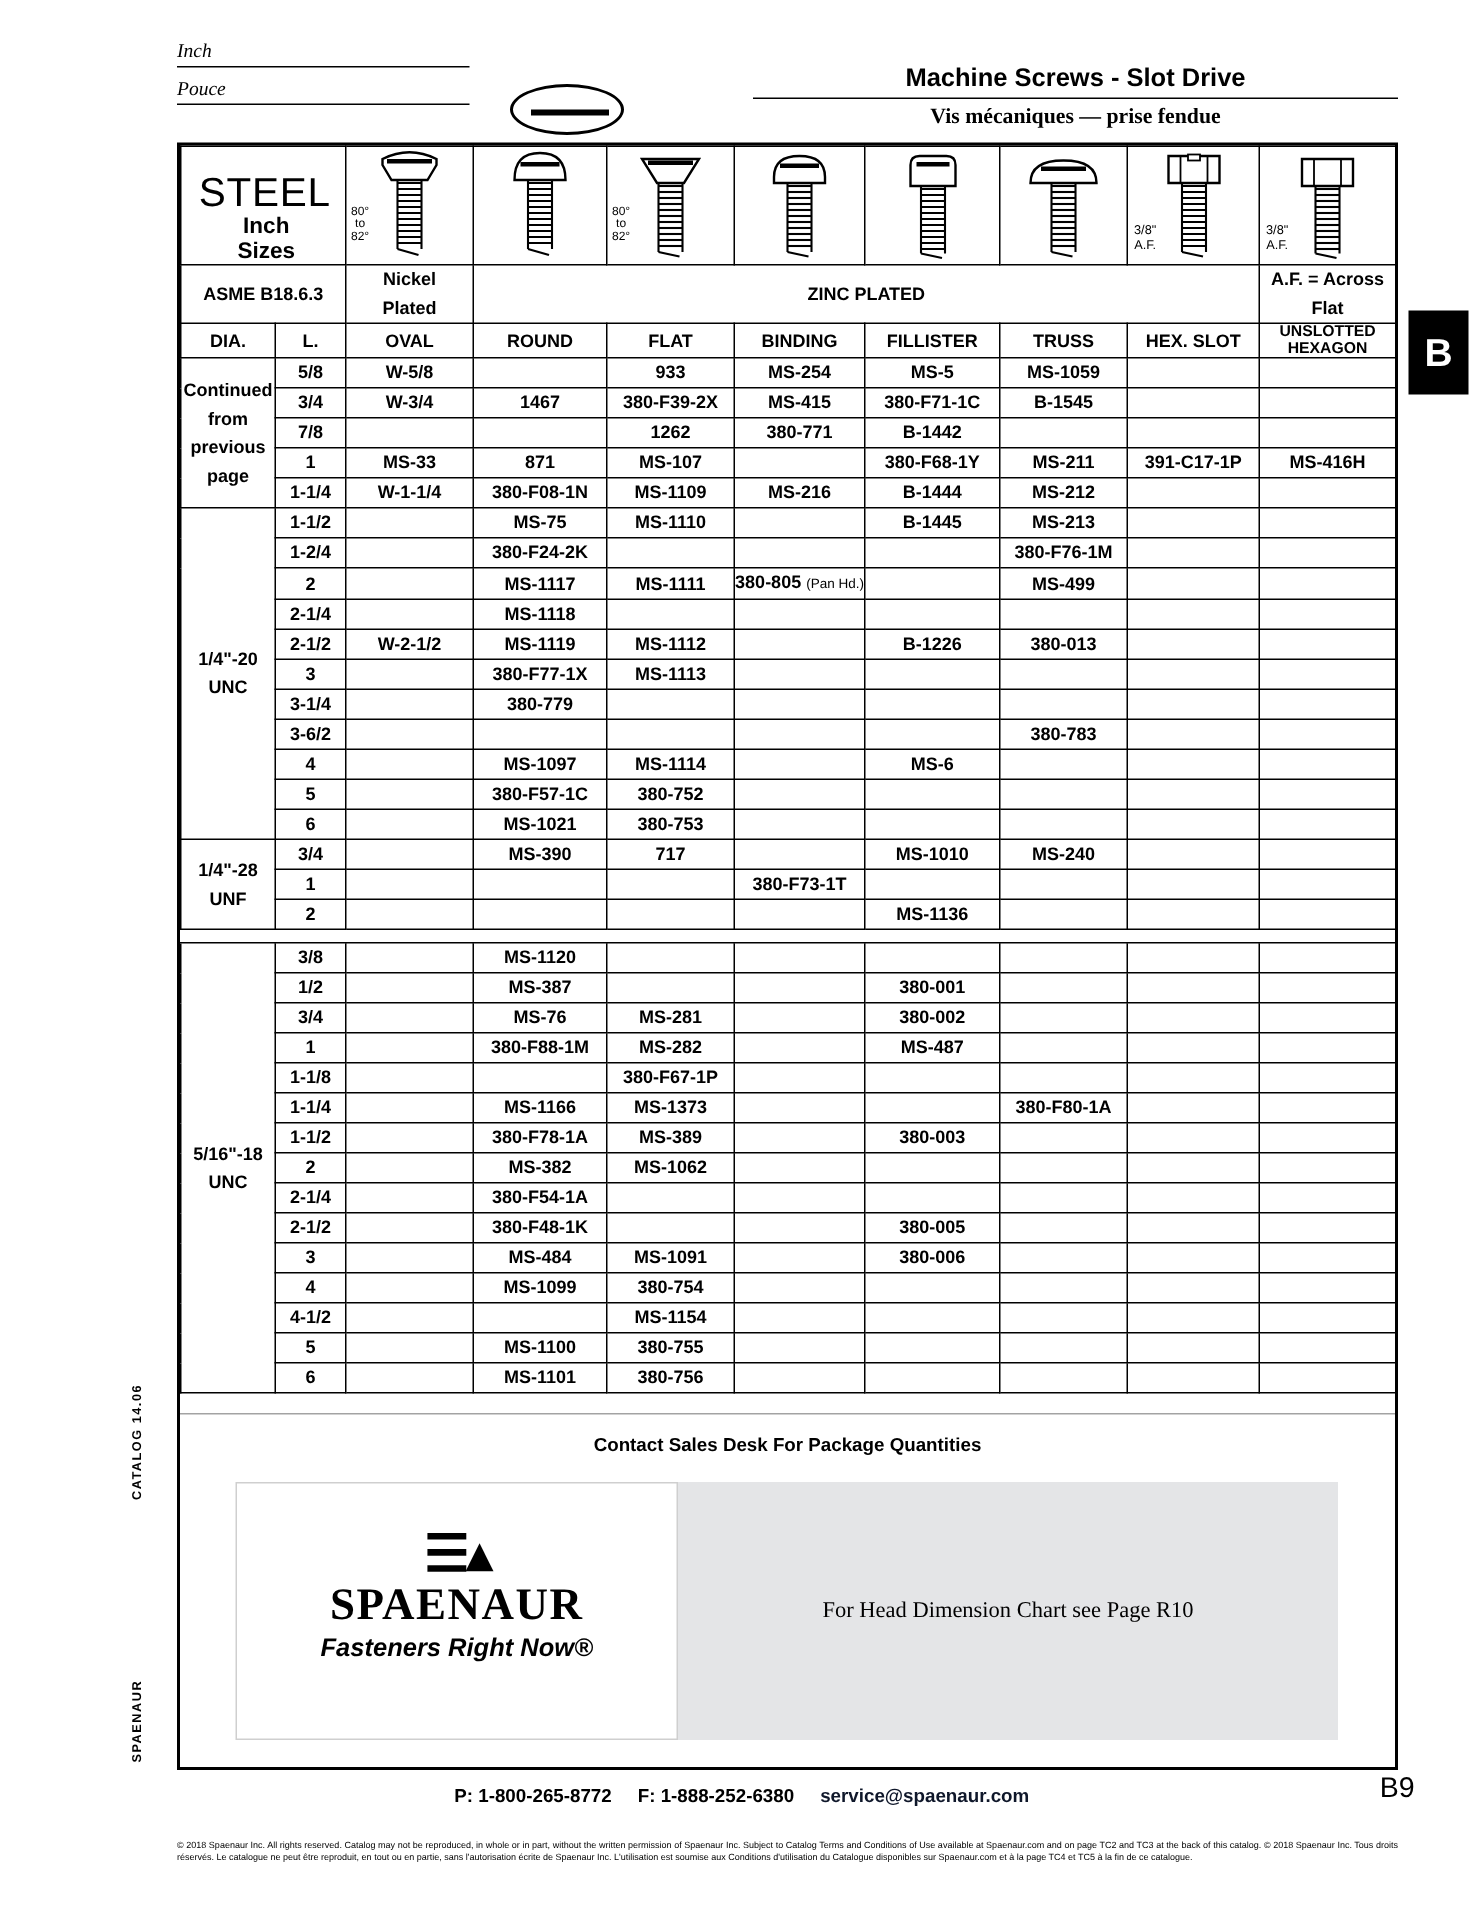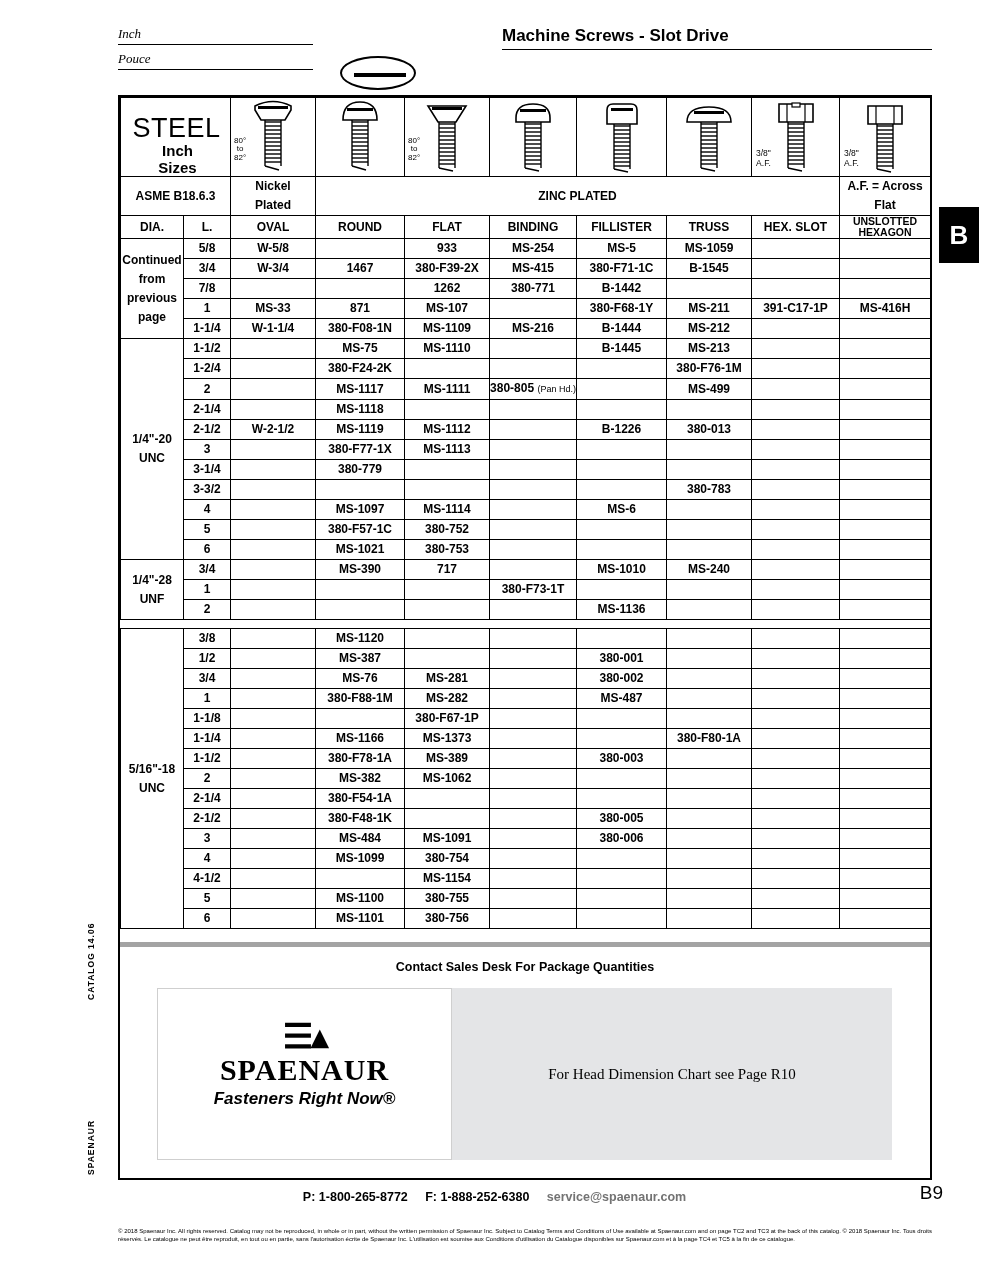--- a/index.html
+++ b/index.html
@@ -12,21 +12,21 @@
     position:relative;
     overflow:hidden;
   }
   .page { position:relative; width:989px; height:1280px; }
 
   
   .header { position:absolute; left:118px; top:26px; width:814px; height:64px; }
   .hdr-left { position:absolute; left:0; top:0; width:195px; }
   .hdr-left .lbl { font-size:13px; font-family:"Liberation Serif", serif; font-style:italic; padding-bottom:2px; }
   .hdr-left .rule { border-bottom:1.5px solid #000; margin-bottom:6px; }
-  .hdr-right { position:absolute; right:0; top:0; width:430px; text-align:left; }
+  .hdr-right { position:absolute; right:0; top:16px; width:430px; text-align:center; }
   .hdr-right .t1 { font-size:17px; font-weight:bold; padding-bottom:3px; }
   .hdr-right .rule { border-bottom:1.5px solid #000; margin-bottom:4px; }
   .hdr-right .t2 { font-size:14.5px; font-weight:bold; font-family:"Liberation Serif", serif; }
   .hdr-icon { position:absolute; left:222px; top:30px; width:76px; height:34px; }
   .hdr-icon .oval {
     width:76px; height:34px; border:2px solid #000; border-radius:50%/50%;
     background:#fff; position:relative;
   }
   .hdr-icon .slot { position:absolute; left:12px; top:15px; width:52px; height:4px; background:#000; }
 
@@ -69,21 +69,21 @@
   .dia { font-size:12.5px; font-weight:bold; }
   .contcell { font-size:10px; font-weight:normal; line-height:12px; }
   .lcell { font-size:11.5px; font-weight:normal; }
   .panhd { font-weight:normal; font-size:9px; }
 
   .spacer td { height:8px; border-left:1px solid #000; border-right:1px solid #000; border-top:1px solid #000; border-bottom:1px solid #000;}
 
   .contact {
     position:absolute; left:0; right:0; top:845px; height:40px;
     text-align:center; font-size:12.5px; font-weight:bold; line-height:40px;
-    border-top:5px solid #a3a3a3;
+    border-top:1px solid #a3a3a3;
   }
 
   
   .bottom { position:absolute; left:0; top:886px; width:810px; height:195px; }
   .logobox { position:absolute; left:37px; top:5px; width:295px; height:172px; border:1px solid #cfcfcf; }
   .logo-inner { text-align:center; padding-top:30px; }
   .logo-mark { font-size:34px; line-height:34px; font-weight:bold; letter-spacing:-2px; }
   .logo-name { font-size:30px; font-weight:bold; letter-spacing:1px; font-family:"Liberation Serif", serif; }
   .logo-tag { font-size:17px; font-weight:bold; font-style:italic; margin-top:2px;}
   .greybox {
@@ -94,40 +94,41 @@
 
   
   .sidetext { position:absolute; left:86px; top:1000px; transform:rotate(-90deg); transform-origin:left top;
               font-size:8.5px; letter-spacing:1px; white-space:nowrap; font-weight:bold; }
   .sidetext2 { position:absolute; left:86px; top:1175px; transform:rotate(-90deg); transform-origin:left top;
               font-size:8.5px; letter-spacing:1px; white-space:nowrap; font-weight:bold; }
 
   
   .footer { position:absolute; left:0; top:1190px; width:989px; }
   .foot-line { text-align:center; font-size:12.5px; font-weight:bold; }
-  .foot-line .mail { color:#737373; }
+  .foot-line .mail { color:#0f172a; }
   .pgnum { position:absolute; right:46px; top:-8px; font-size:19px; font-weight:normal; }
   .legal { position:absolute; left:118px; top:1228px; width:814px; font-size:6px; line-height:7.5px; text-align:justify; }
   svg { display:block; margin:0 auto; }
 </style>
 </head>
 <body>
 
 <div class="page">
 
   <div class="header">
     <div class="hdr-left">
       <div class="lbl">Inch</div>
       <div class="rule"></div>
       <div class="lbl">Pouce</div>
       <div class="rule"></div>
     </div>
     <div class="hdr-right">
       <div class="t1">Machine Screws - Slot Drive</div>
       <div class="rule"></div>
+      <div class="t2">Vis mécaniques — prise fendue</div>
     </div>
     <div class="hdr-icon">
       <div class="oval">
           <div class="slot"></div>
         </div>
     </div>
   </div>
 
   <div class="btab">B</div>
 
@@ -494,21 +495,21 @@
         <td></td>
         <td>380-779</td>
         <td></td>
         <td></td>
         <td></td>
         <td></td>
         <td></td>
         <td></td>
       </tr>
       <tr>
-        <td class="lcell">3-3/2</td>
+        <td class="lcell">3-6/2</td>
         <td></td>
         <td></td>
         <td></td>
         <td></td>
         <td></td>
         <td>380-783</td>
         <td></td>
         <td></td>
       </tr>
       <tr>

